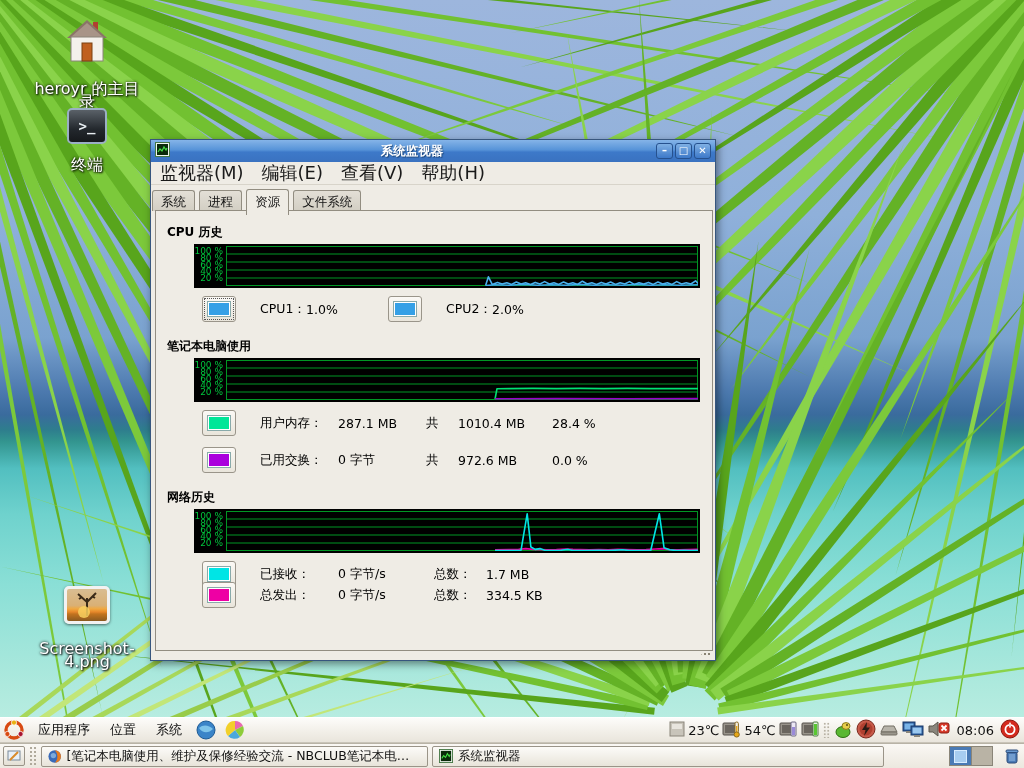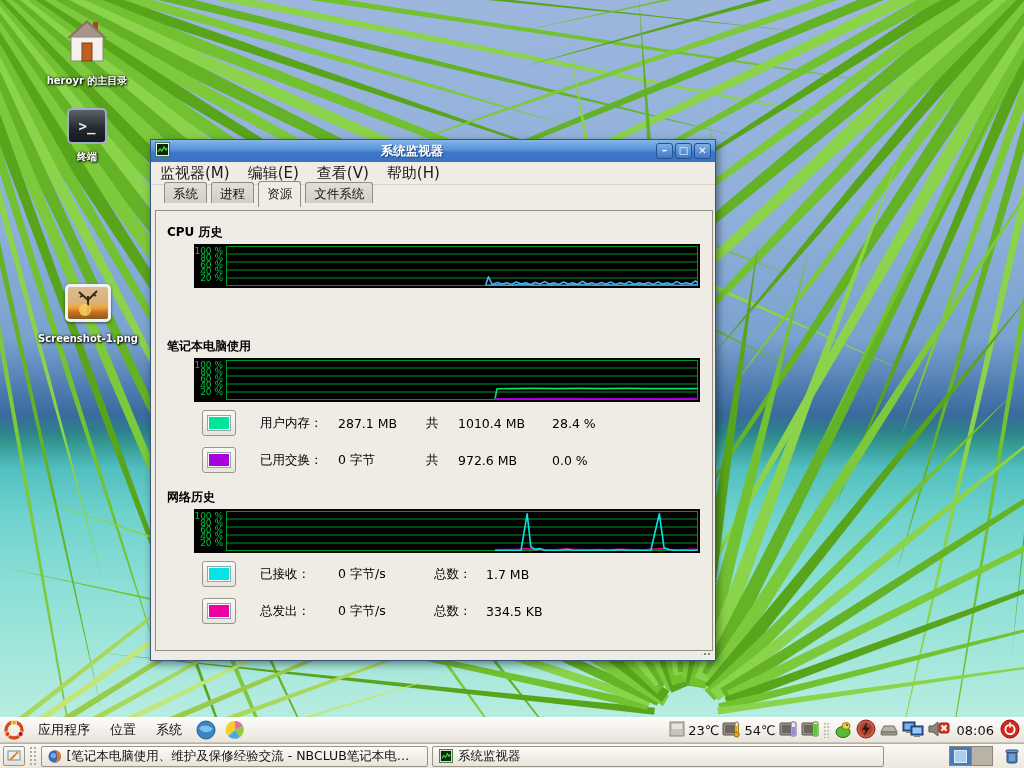--- a/index.html
+++ b/index.html
@@ -4,40 +4,40 @@
 <style>
   * { margin:0; padding:0; box-sizing:border-box; }
   html,body { width:1024px; height:768px; overflow:hidden; }
   body { font-family:"DejaVu Sans","Liberation Sans",sans-serif; }
   .desktop { position:relative; width:1024px; height:768px; overflow:hidden;
     background:linear-gradient(180deg,#9db6dd 0%,#8fb0da 28%,#7aa2cf 44%,#4c79ae 51%,#3a6b9d 54%,#2e7e8d 56%,#33958f 57.5%,#52bfc0 61%,#6fd2cd 67%,#8adfd6 76%,#ade9dd 89%,#c6f1e6 100%); }
   svg.wallpaper { position:absolute; left:0; top:0; width:1024px; height:768px; }
 
   
   .dicon { position:absolute; width:110px; text-align:center; }
-  .dlabel { margin-top:6px; font-size:10px; color:#fff; text-shadow:1px 1px 2px #000,0 0 3px #000; line-height:13px;font-weight:bold; }
+  .dlabel { margin-top:14px; font-size:16px; color:#fff; text-shadow:1px 1px 2px #000,0 0 3px #000; line-height:13px; }
   .iconart { display:inline-block; }
   .thumb { width:46px; height:38px; border:3px solid #f2f2f2; border-radius:5px; box-shadow:0 1px 3px rgba(0,0,0,.55);
     background:linear-gradient(180deg,#d9bd92 0%,#d9b075 52%,#f0a840 62%,#e5862a 72%,#c2731f 78%,#8a5a20 100%); position:relative; overflow:hidden; }
   .term { width:40px; height:36px; border:2px solid #9bb0c4; border-radius:5px; background:linear-gradient(180deg,#5a6168,#23282d 60%,#16191c);
     color:#e8eef2; font-family:"DejaVu Sans Mono",monospace; font-weight:bold; font-size:14px; line-height:32px; text-align:center; }
 
   
   .window { position:absolute; left:150px; top:139px; width:566px; height:522px;
     background:#efece5; border:1px solid #37567e; box-shadow:2px 3px 8px rgba(0,0,0,.45); }
   .titlebar { position:absolute; left:0; top:0; right:0; height:22px;
     background:linear-gradient(180deg,#85b4e8 0%,#5693d8 45%,#3d79c9 55%,#3a72c0 100%);
     display:flex; align-items:center; padding:0 4px; }
   .win-title { flex:1; text-align:center; color:#fff; font-weight:bold; font-size:12.5px; text-shadow:1px 1px 1px #1d4577; }
   .winbtn { width:17px; height:16px; margin-left:2px; border:1px solid #26518e; border-radius:3px;
     background:linear-gradient(180deg,#7fb0e4,#3d79c9); color:#fff; font-size:10px; line-height:14px; text-align:center; font-weight:bold; }
   .menubar { position:absolute; left:0; top:22px; right:0; height:23px; background:#efece5; border-bottom:1px solid #d8d4ca;
-    display:flex; align-items:center; font-size:15px; color:#1a1a1a; }
+    display:flex; align-items:center; font-size:18px; color:#1a1a1a; }
   .menuitem { padding:0 9px; }
-  .tabrow { position:absolute; left:0; top:37px; right:0; height:26px; padding-left:13px; }
+  .tabrow { position:absolute; left:0; top:45px; right:0; height:26px; padding-left:1px; }
   .tab { position:relative; display:inline-block; margin-top:5px; height:21px; padding:0 8px; font-size:12.5px; line-height:21px;
     background:linear-gradient(180deg,#e3dfd6,#d2cec3); border:1px solid #928d81; border-bottom:none; border-radius:3px 3px 0 0; margin-right:-1px; color:#111; }
   .tab.active { margin-top:1px; height:26px; line-height:24px; background:#efece5; z-index:3; font-weight:normal; }
   .panel { position:absolute; left:4px; top:70px; width:558px; height:441px; border:1px solid #928d81; background:#efece5; z-index:1; }
   .sec-heading { position:absolute; left:11px; font-size:12px; font-weight:bold; color:#000; }
   .graph { position:absolute; left:38px; width:506px; height:44px; background:#000; padding:2px 2px 2px 0; display:flex; }
   .gutter { width:32px; height:40px; overflow:hidden; padding-top:2px; }
   .gutter span { display:block; text-align:right; padding-right:3px; font-size:9px; line-height:6.8px; color:#00c43c; white-space:nowrap; }
   .plot { flex:1; height:40px; }
   .plot svg { width:100%; height:40px; display:block; }
@@ -189,32 +189,32 @@
     <div class="dlabel">heroyr 的主目录</div>
   </div>
 
 
   <div class="dicon" style="left:32px;top:108px">
     <span class="iconart term">&gt;_</span>
     <div class="dlabel">终端</div>
   </div>
 
 
-  <div class="dicon" style="left:33px;top:284px">
+
+
+
+  <div class="dicon" style="left:32px;top:586px">
     <span class="iconart thumb">
       <svg width="46" height="38" viewBox="0 0 46 38" style="position:absolute;left:-3px;top:-3px">
         <path d="M23 30 L23 12 M23 16 L14 8 M23 16 L32 7 M18 11 L15 13 M28 10 L31 12" stroke="#3a2a18" stroke-width="2" fill="none"></path>
         <circle cx="20" cy="26" r="6" fill="#f8d060" opacity="0.85"></circle>
       </svg>
     </span>
-    <div class="dlabel">Screenshot-1.png</div>
+    <div class="dlabel">Screenshot-4.png</div>
   </div>
-
-
-
 
   <div class="window">
     <div class="titlebar">
       <span>
         <svg width="15" height="15" viewBox="0 0 15 15">
             <rect x="0.5" y="0.5" width="14" height="14" fill="#eef6ee" stroke="#467846"></rect>
             <rect x="2" y="2" width="11" height="11" fill="#0a2a0a"></rect>
             <polyline points="3,10 5,7 7,9 9,5 11,8 12,6" stroke="#44dd44" stroke-width="1.2" fill="none"></polyline>
           </svg>
       </span>
@@ -255,20 +255,33 @@
               <line x1="0" y1="16" x2="470" y2="16" stroke="#009624" stroke-width="1"></line>
               <line x1="0" y1="8" x2="470" y2="8" stroke="#009624" stroke-width="1"></line>
               <line x1="0" y1="0.5" x2="470" y2="0.5" stroke="#009624" stroke-width="1"></line>
               <line x1="0.5" y1="0" x2="0.5" y2="40" stroke="#009624"></line>
               <line x1="469.5" y1="0" x2="469.5" y2="40" stroke="#009624"></line>
               <polyline points="258.5,39.6 267.9,38.8 282.0,39.2 296.1,38.4 310.2,39.2 324.3,38.8 338.4,39.2 352.5,38.4 366.6,39.2 380.7,38.8 394.8,39.2 408.9,38.4 423.0,39.2 437.1,38.8 451.2,39.2 470.0,38.8" fill="none" stroke="#3aa6e8" stroke-width="1.6" stroke-linejoin="round"></polyline>
               <polyline points="258.5,39.6 261.3,30.8 265.1,38.4 270.3,36.4 274.9,38.0 279.6,36.8 284.3,38.4 289.1,36.0 293.8,38.0 298.4,36.8 303.2,38.4 307.9,36.4 312.6,38.0 317.3,35.6 322.0,38.0 326.6,36.8 331.3,38.4 336.1,36.0 340.8,38.0 345.4,36.8 350.1,38.4 354.9,35.2 359.6,38.0 364.3,36.8 368.9,38.4 373.7,36.4 378.4,38.0 383.0,36.0 387.8,38.4 392.4,36.8 397.1,38.0 401.8,35.6 406.6,38.4 411.3,36.8 415.9,38.0 420.7,36.4 425.4,38.4 430.1,36.0 434.8,38.0 439.5,36.8 444.1,38.4 448.8,35.6 453.6,38.0 458.3,36.8 462.9,38.0 467.6,34.8 470.0,37.6" fill="none" stroke="#4ab0ec" stroke-width="1.6" stroke-linejoin="round"></polyline>
             </svg>
           </div>
       </div>
+      <div class="legend" style="left:46px;top:84px">
+        <span class="swatchbtn focus">
+            <span class="swatch" style="background: rgb(53, 160, 230);"></span>
+          </span>
+        <span class="cl-label">CPU1：</span>
+        <span class="cl-val">1.0%</span>
+        <span class="cl-gap"></span>
+        <span class="swatchbtn">
+            <span class="swatch" style="background: rgb(53, 160, 230);"></span>
+          </span>
+        <span class="cl-label">CPU2：</span>
+        <span class="cl-val">2.0%</span>
+      </div>
 
       <div class="sec-heading" style="top:127px">笔记本电脑使用</div>
       <div class="graph" style="top:147px">
         <div class="gutter">
           <span>100 %</span>
             <span>80 %</span>
             <span>60 %</span>
             <span>40 %</span>
             <span>20 %</span>
         </div>
@@ -334,21 +347,21 @@
       </div>
       <div class="legend" style="left:46px;top:349px">
         <span class="swatchbtn">
             <span class="swatch" style="background: rgb(0, 229, 229);"></span>
           </span>
         <span class="nl-label">已接收：</span>
         <span class="nl-val">0 字节/s</span>
         <span class="nl-mid">总数：</span>
         <span class="nl-total">1.7 MB</span>
       </div>
-      <div class="legend" style="left:46px;top:386px">
+      <div class="legend" style="left:46px;top:370px">
         <span class="swatchbtn">
             <span class="swatch" style="background: rgb(238, 0, 164);"></span>
           </span>
         <span class="nl-label">总发出：</span>
         <span class="nl-val">0 字节/s</span>
         <span class="nl-mid">总数：</span>
         <span class="nl-total">334.5 KB</span>
       </div>
     </div>
     <div class="grip"></div>

